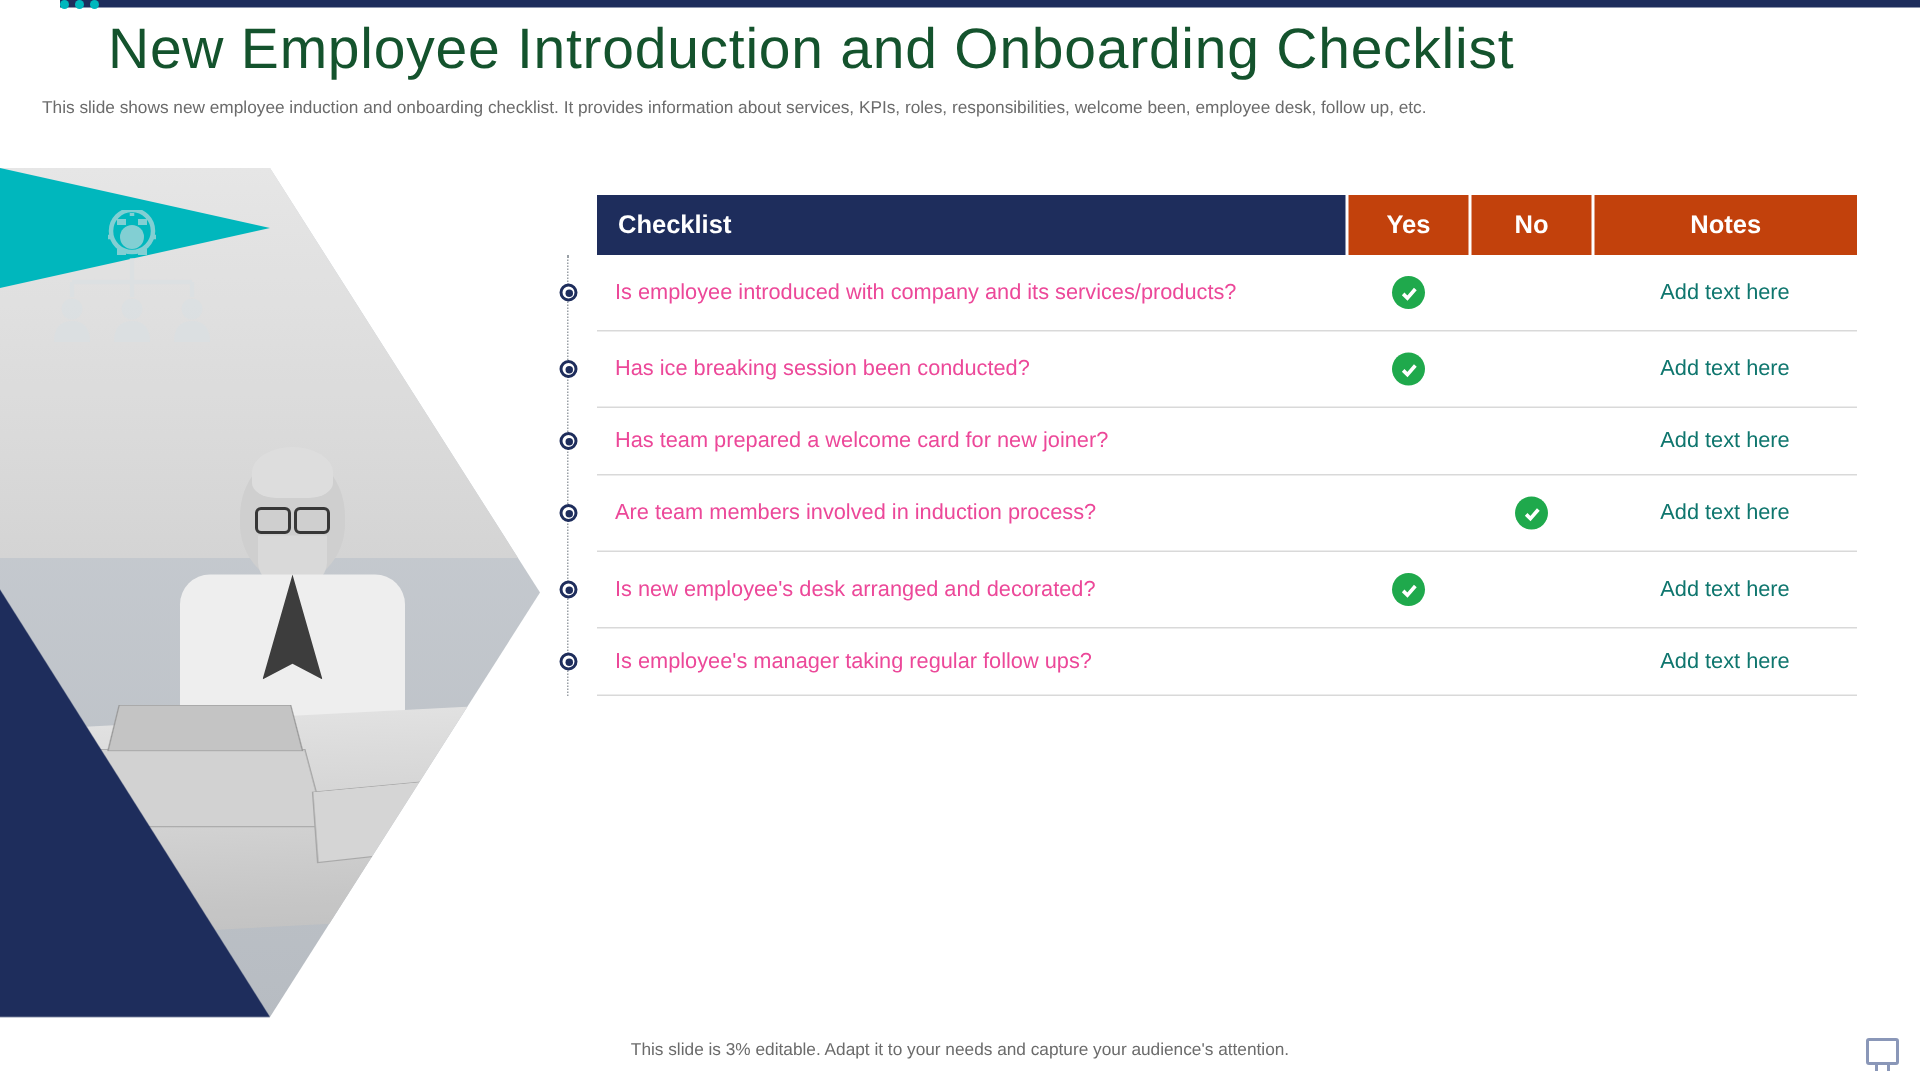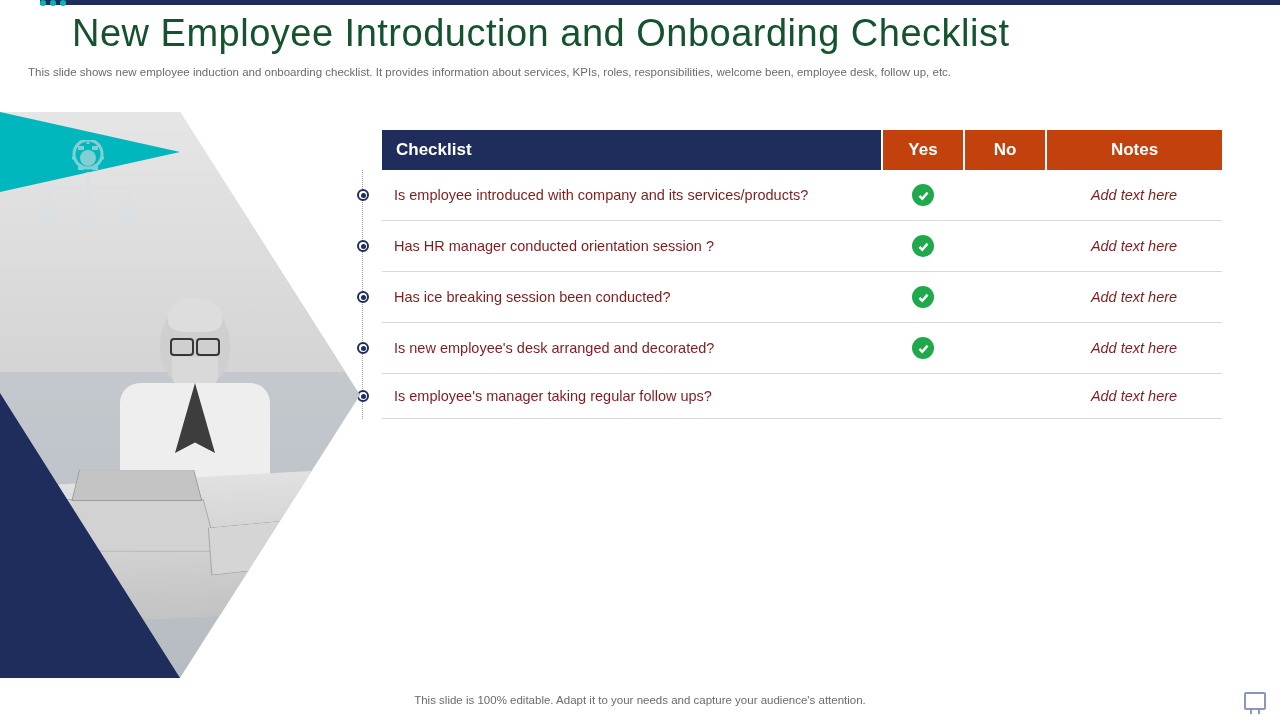--- a/index.html
+++ b/index.html
@@ -107,21 +107,21 @@
   .glasses::before{left:0;} .glasses::after{right:0;}
   .torso{width:150px;height:160px;background:#f4f4f4;border-radius:20px 20px 0 0;
     margin-top:-4px;position:relative;}
   .lapel{position:absolute;top:0;left:55px;width:40px;height:70px;background:#3a3a3a;
     clip-path:polygon(50% 0,100% 100%,50% 85%,0 100%);}
   .window{position:absolute;top:0;left:0;right:0;height:260px;
     background:linear-gradient(180deg,#e9ecef,#d5d9dd);}
   
   .table-wrap {
     position: absolute;
-    top: 130px; left: 382px;
+    top: 130px; left: 398px;
     width: 840px;
   }
   .timeline {
     position: absolute;
     top: 40px; left: -20px; bottom: 0;
     width: 1px;
     border-left: 1px dotted #9aa0a6;
   }
   table {
     width: 100%;
@@ -141,21 +141,21 @@
     background: #1e2d5c;
     text-align: left;
     padding-left: 14px;
     width: 500px;
   }
   thead th:last-child { border-right: none; }
   thead th.yes-col, thead th.no-col { width: 82px; }
   tbody td {
     padding: 14px 12px;
     border-bottom: 1px solid #d9d9d9;
-    color: #7f1d1d;
+    color: #ec4899;
     text-align: center;
   }
   tbody td:first-child { text-align: left; }
   tbody tr { position: relative; }
   .bullet {
     position: absolute;
     left: -25px; top: 50%;
     transform: translateY(-50%);
     width: 12px; height: 12px;
     border: 2px solid #1e2d5c;
@@ -169,21 +169,21 @@
     background: #1e2d5c;
   }
   .check {
     display: inline-flex;
     width: 22px; height: 22px;
     background: #1fa94c;
     border-radius: 50%;
     align-items: center; justify-content: center;
   }
   .check svg { width: 13px; height: 13px; stroke: #fff; stroke-width: 3; fill: none; }
-  .notes-col { color: #7f1d1d; font-style: italic; }
+  .notes-col { color: #0f766e; }
   .footer {
     position: absolute;
     bottom: 14px; left: 0; right: 0;
     text-align: center;
     font-size: 11.5px;
     color: #6b6b6b;
   }
   .proj-icon {
     position: absolute;
     right: 14px; bottom: 10px;
@@ -273,53 +273,59 @@
           <td><span class="bullet"></span>Is employee introduced with company and its services/products?</td>
           <td><span class="check">
               <svg viewBox="0 0 16 16">
                 <polyline points="3,8.5 6.5,12 13,4.5"></polyline>
               </svg>
             </span></td>
           <td></td>
           <td class="notes-col">Add text here</td>
         </tr>
         <tr>
-          <td><span class="bullet"></span>Has HR manager conducted orientation session ?</td>
-          <td><span class="check">
-              <svg viewBox="0 0 16 16">
-                <polyline points="3,8.5 6.5,12 13,4.5"></polyline>
-              </svg>
-            </span></td>
-          <td></td>
-          <td class="notes-col">Add text here</td>
-        </tr>
-        <tr>
           <td><span class="bullet"></span>Has ice breaking session been conducted?</td>
           <td><span class="check">
               <svg viewBox="0 0 16 16">
                 <polyline points="3,8.5 6.5,12 13,4.5"></polyline>
               </svg>
             </span></td>
           <td></td>
           <td class="notes-col">Add text here</td>
         </tr>
         <tr>
+          <td><span class="bullet"></span>Has team prepared a welcome card for new joiner?</td>
+          <td></td>
+          <td></td>
+          <td class="notes-col">Add text here</td>
+        </tr>
+        <tr>
+          <td><span class="bullet"></span>Are team members involved in induction process?</td>
+          <td></td>
+          <td><span class="check">
+              <svg viewBox="0 0 16 16">
+                <polyline points="3,8.5 6.5,12 13,4.5"></polyline>
+              </svg>
+            </span></td>
+          <td class="notes-col">Add text here</td>
+        </tr>
+        <tr>
           <td><span class="bullet"></span>Is new employee's desk arranged and decorated?</td>
           <td><span class="check">
               <svg viewBox="0 0 16 16">
                 <polyline points="3,8.5 6.5,12 13,4.5"></polyline>
               </svg>
             </span></td>
           <td></td>
           <td class="notes-col">Add text here</td>
         </tr>
         <tr>
           <td><span class="bullet"></span>Is employee's manager taking regular follow ups?</td>
           <td></td>
           <td></td>
           <td class="notes-col">Add text here</td>
         </tr>
       </tbody>
   </table>
 </div>
 
-<p class="footer">This slide is 100% editable. Adapt it to your needs and capture your audience's attention.</p>
+<p class="footer">This slide is 3% editable. Adapt it to your needs and capture your audience's attention.</p>
 <div class="proj-icon"></div>
 
 </body></html>

